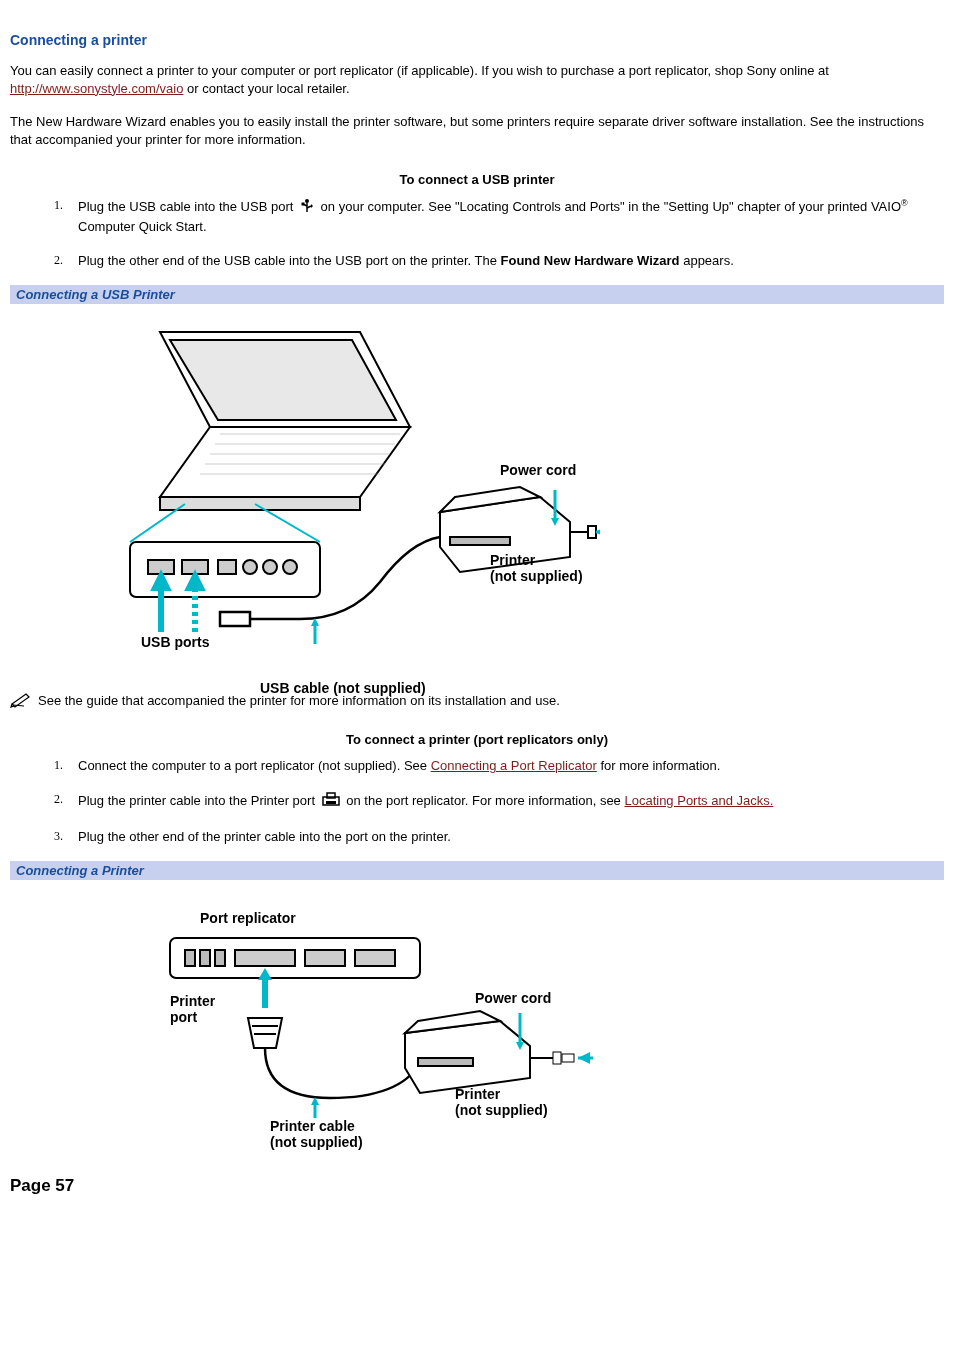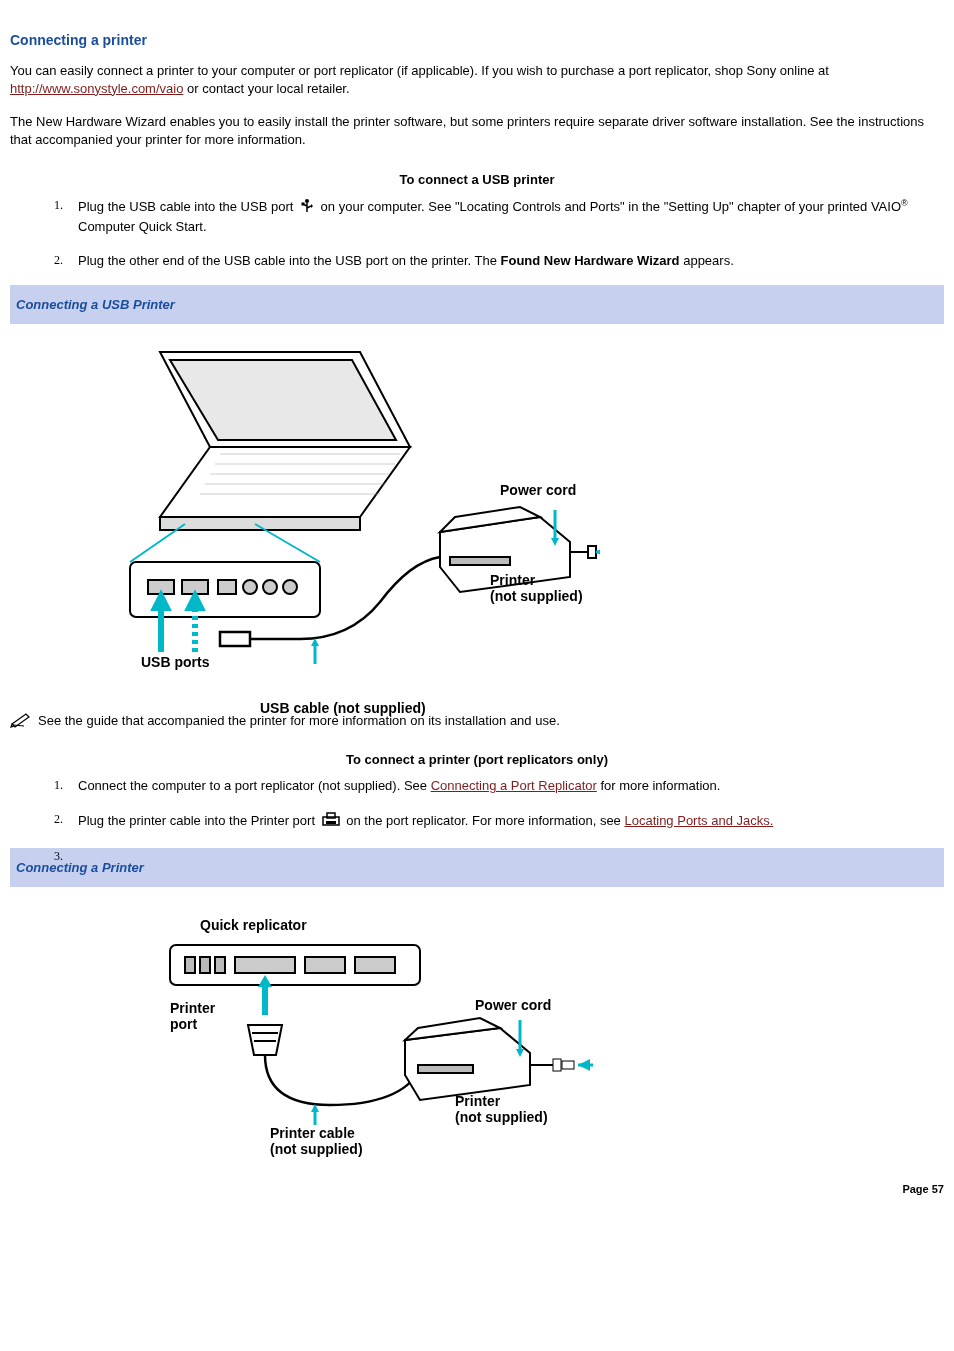--- a/index.html
+++ b/index.html
@@ -41,40 +41,40 @@
     top: 0;
     font-family: Georgia, 'Times New Roman', serif;
     font-size: 12px;
   }
   .caption-bar {
     background: #c7d0ef;
     color: #1a4e9c;
     font-weight: bold;
     font-style: italic;
     font-size: 13px;
-    padding: 12px 6px;
+    padding: 2px 6px;
     margin: 4px 0 0 0;
   }
   .figure-box {
     width: 500px;
     margin: 18px auto 28px 90px;
     position: relative;
   }
   .note-row {
     display: flex;
     align-items: flex-end;
     gap: 6px;
     margin: 8px 0 10px 0;
   }
   .note-icon svg { display: block; }
   .reg { font-size: 9px; vertical-align: super; }
   .page-num {
-    text-align: right;
-    font-weight: bold;
-    font-size: 11px;
+    text-align: left;
+    font-weight: bold;
+    font-size: 17px;
     margin-top: 20px;
   }
   .inline-icon { display: inline-block; vertical-align: middle; margin: 0 2px; }
   
   .fig1 { height: 340px; position: relative; }
   .fig1 .label { position: absolute; font-family: Arial, sans-serif; font-weight: bold; font-size: 14px; }
   .fig2 { height: 250px; position: relative; }
   .fig2 .label { position: absolute; font-family: Arial, sans-serif; font-weight: bold; font-size: 14px; }
 </style>
 </head>
@@ -212,20 +212,21 @@
       <svg width="20" height="16" viewBox="0 0 20 16">
           <rect x="2" y="6" width="16" height="8" stroke="#000" fill="none" stroke-width="1.5"></rect>
           <rect x="6" y="2" width="8" height="5" stroke="#000" fill="none" stroke-width="1.5"></rect>
           <rect x="5" y="10" width="10" height="3" fill="#000"></rect>
         </svg>
     </span>
     <span> on the port replicator. For more information, see </span><a class="link">Locating Ports and Jacks.</a>
   </li>
   <li>
     <span class="num">3.</span>
+    <span>Plug the other end of the printer cable into the port on the printer.</span>
   </li>
 </ol>
 
 <div class="caption-bar">Connecting a Printer</div>
 
 <div class="figure-box fig2">
   <svg width="500" height="250" viewBox="0 0 500 250">
 
     <g stroke="#000" stroke-width="2" fill="#fff">
       <rect x="70" y="40" width="250" height="40" rx="6"></rect>
@@ -259,21 +260,21 @@
 
     <line x1="430" y1="160" x2="455" y2="160" stroke="#000" stroke-width="2"></line>
     <rect x="453" y="154" width="8" height="12" stroke="#000" fill="#fff"></rect>
     <rect x="462" y="156" width="12" height="8" stroke="#000" fill="#fff"></rect>
     <polygon points="478,160 490,154 490,166" fill="#00b8c8"></polygon>
     <line x1="478" y1="160" x2="493" y2="160" stroke="#00b8c8" stroke-width="3"></line>
 
     <line x1="420" y1="115" x2="420" y2="148" stroke="#00b8c8" stroke-width="3"></line>
     <polygon points="420,152 416,144 424,144" fill="#00b8c8"></polygon>
   </svg>
-  <div class="label" style="left:100px; top:12px;">Quick replicator</div>
+  <div class="label" style="left:100px; top:12px;">Port replicator</div>
   <div class="label" style="left:70px; top:95px;">Printer</div>
   <div class="label" style="left:70px; top:111px;">port</div>
   <div class="label" style="left:375px; top:92px;">Power cord</div>
   <div class="label" style="left:355px; top:188px;">Printer</div>
   <div class="label" style="left:355px; top:204px;">(not supplied)</div>
   <div class="label" style="left:170px; top:220px;">Printer cable</div>
   <div class="label" style="left:170px; top:236px;">(not supplied)</div>
 </div>
 
 <div class="page-num">Page 57</div>

